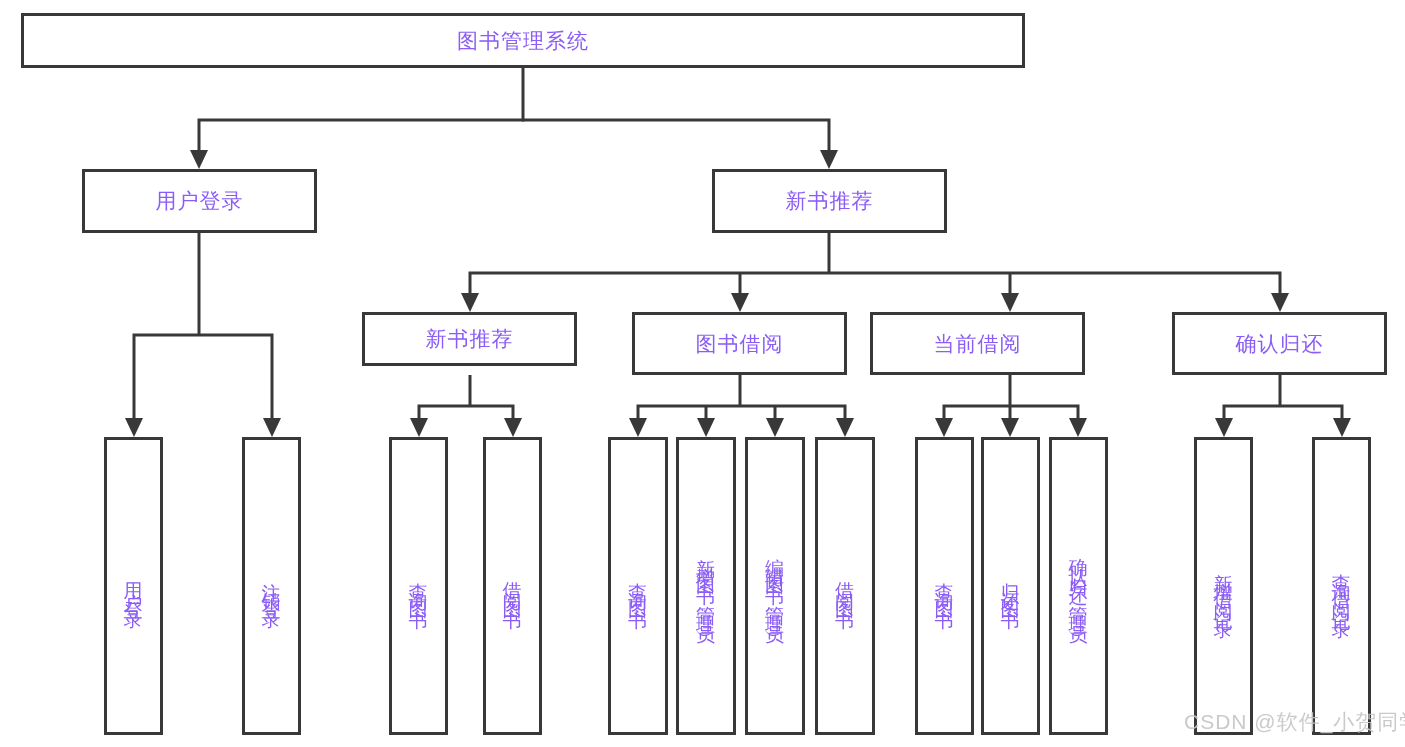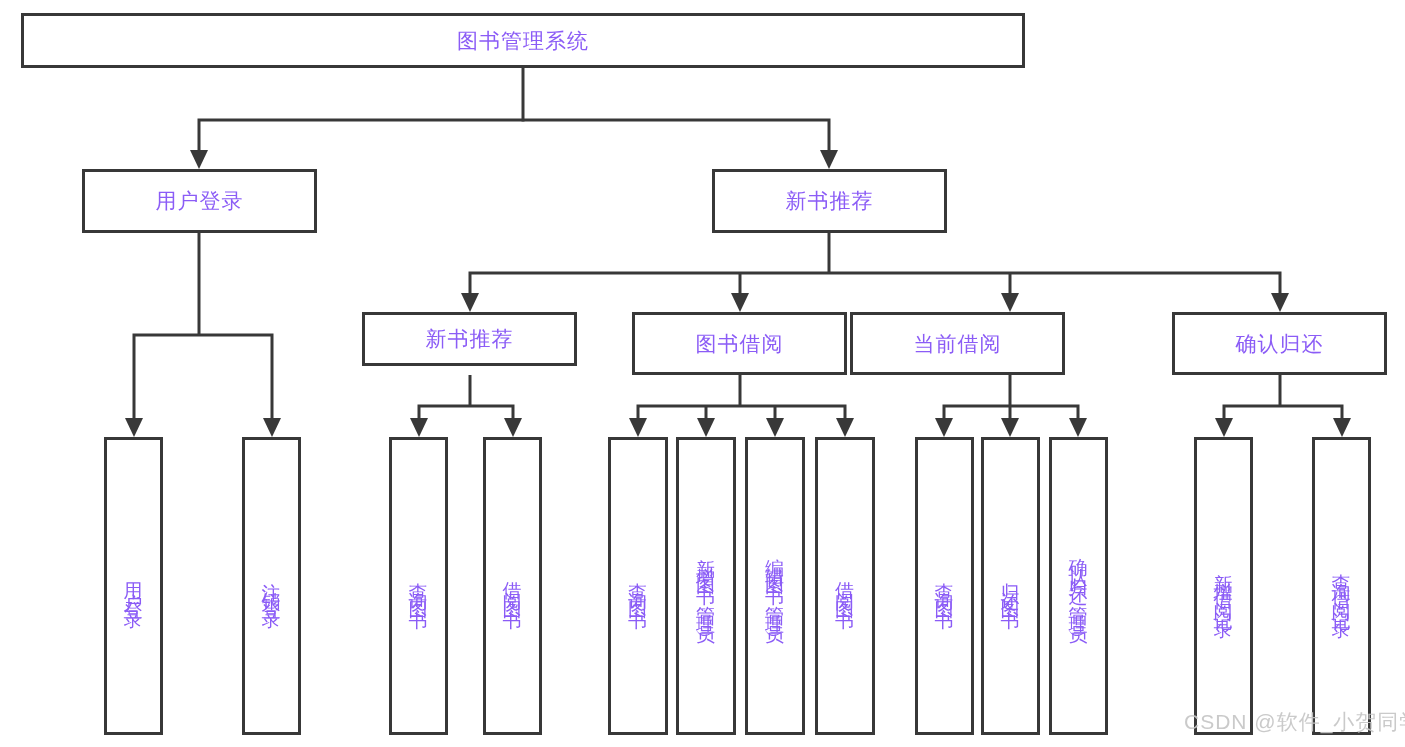--- a/index.html
+++ b/index.html
@@ -116,21 +116,21 @@
   <div class="node h" style="left:712px; top:169px; width:235px; height:64px;">
     <span>新书推荐</span>
   </div>
 
   <div class="node h" style="left:362px; top:312px; width:215px; height:54px;">
     <span>新书推荐</span>
   </div>
   <div class="node h" style="left:632px; top:312px; width:215px; height:63px;justify-content:center;">
     <span>图书借阅</span>
   </div>
-  <div class="node h" style="left:850px; top:312px; width:215px; height:63px;">
+  <div class="node h" style="left:870px; top:312px; width:215px; height:63px;">
     <span>当前借阅</span>
   </div>
   <div class="node h" style="left:1172px; top:312px; width:215px; height:63px;">
     <span>确认归还</span>
   </div>
 
   <div class="node v" style="left:104px; top:437px; width:59px; height:298px;">
     <span>用户登录</span>
   </div>
   <div class="node v" style="left:242px; top:437px; width:59px; height:298px;">

